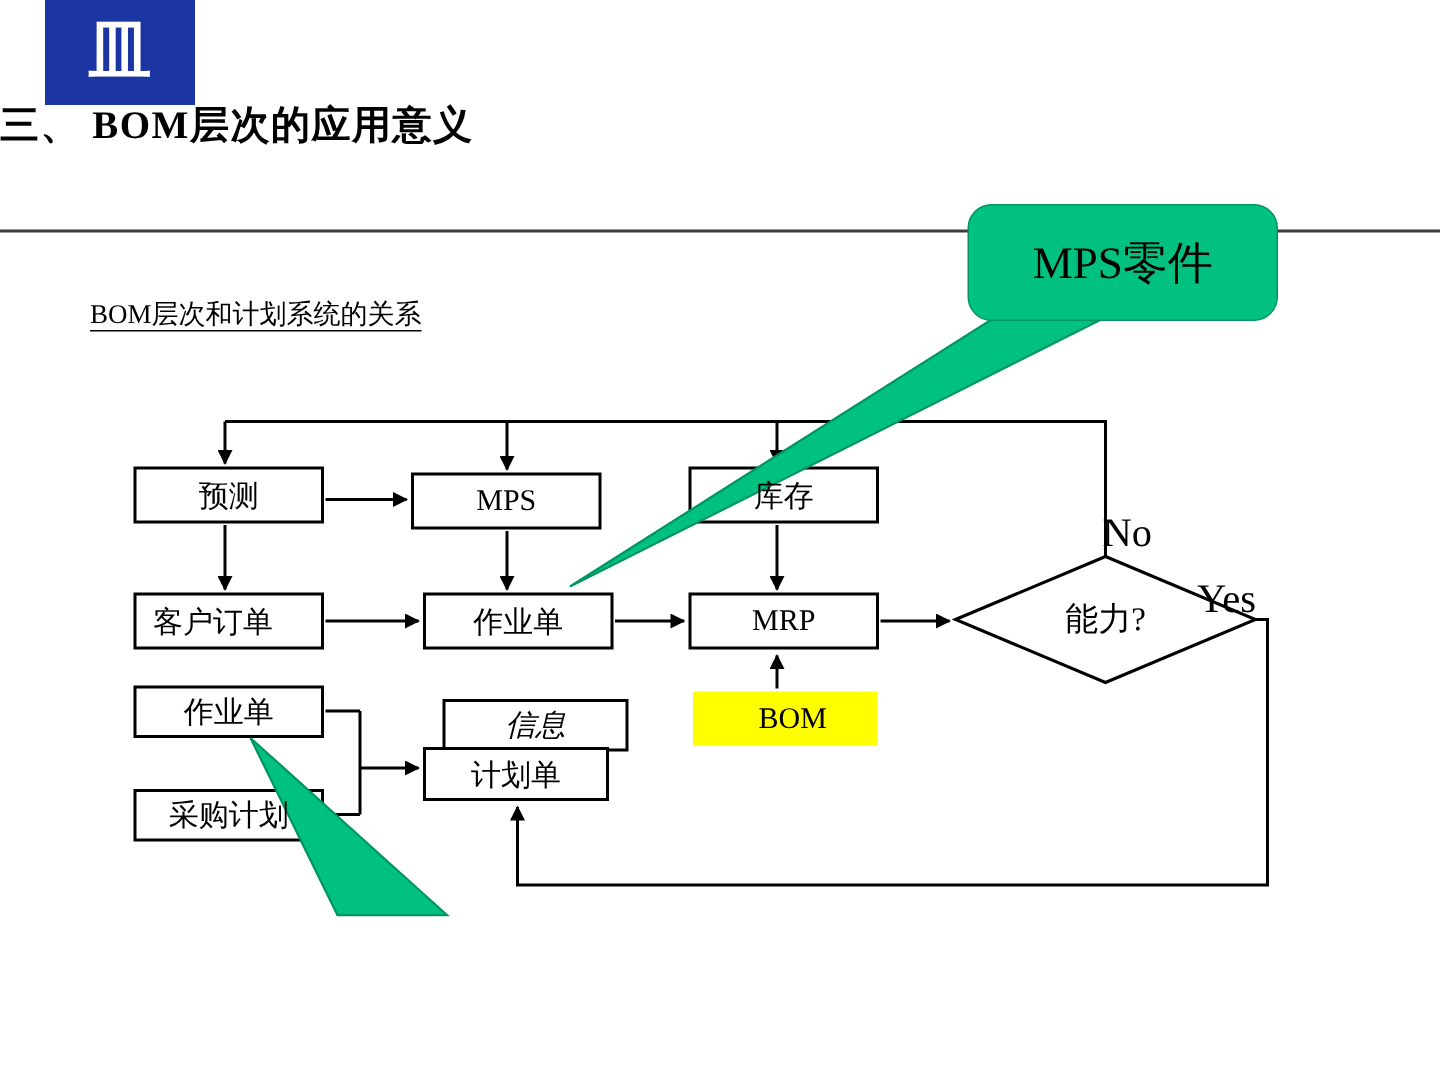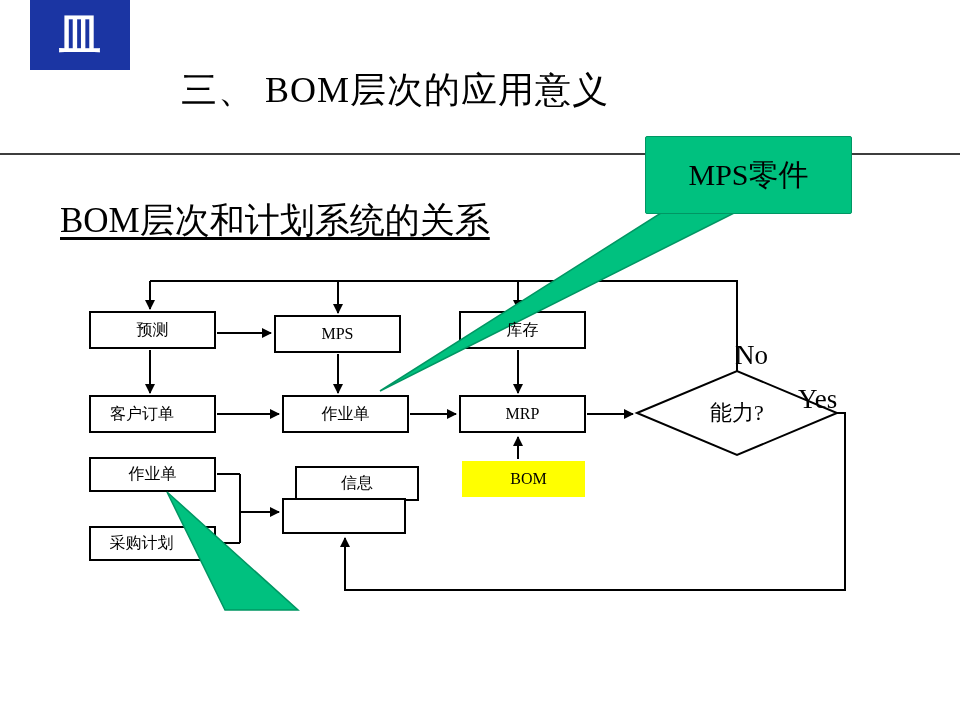--- a/index.html
+++ b/index.html
@@ -1,29 +1,29 @@
 <!DOCTYPE html>
 <html><head>
 <meta charset="utf-8">
 <style>
   html,body{margin:0;padding:0;background:#888;}
   .slide{position:relative;width:960px;height:720px;background:#ffffff;overflow:hidden;
          font-family:"Liberation Serif","DejaVu Serif",serif;color:#000;}
   .logo{position:absolute;left:30px;top:0;width:100px;height:70px;background:#1b35a3;
         display:flex;align-items:center;justify-content:center;}
   .logo .glyph{color:#fff;font-size:42px;font-weight:bold;line-height:1;}
-  .title{position:absolute;left:0;top:66px;width:790px;text-align:center;
-         font-size:36px;font-weight:normal;letter-spacing:1px;white-space:pre;}
+  .title{position:absolute;left:0;top:66px;width:790px;
+         font-size:26px;font-weight:bold;letter-spacing:1px;white-space:pre;}
   .rule{position:absolute;left:0;top:153px;width:960px;height:0;border-top:2px solid #3d3d3d;}
-  .subtitle{position:absolute;left:60px;top:197px;font-size:35px;text-decoration:underline;
+  .subtitle{position:absolute;left:60px;top:197px;font-size:18px;text-decoration:underline;
             text-underline-offset:5px;white-space:pre;}
   .lbl{position:absolute;display:flex;align-items:center;justify-content:center;
-       font-size:16px;text-align:center;white-space:pre;}
+       font-size:20px;text-align:center;white-space:pre;}
   .edge-label{position:absolute;font-size:27px;}
-  .callout{position:absolute;background:#00c17f;border:1px solid #009663;border-radius:2px;
+  .callout{position:absolute;background:#00c17f;border:1px solid #009663;border-radius:16px;
            display:flex;align-items:center;justify-content:center;font-size:30px;}
   svg{position:absolute;left:0;top:0;}
 </style>
 </head>
 <body>
 
 <div class="slide">
 
   <div class="logo">
     <span class="glyph">皿</span>
@@ -79,22 +79,23 @@
   </svg>
 
   <div class="lbl" style="left:90px;top:312px;width:125px;height:36px;">预测</div>
   <div class="lbl" style="left:275px;top:316px;width:125px;height:36px;">MPS</div>
   <div class="lbl" style="left:460px;top:312px;width:125px;height:36px;">库存</div>
   <div class="lbl" style="left:90px;top:396px;width:104px;height:36px;">客户订单</div>
   <div class="lbl" style="left:283px;top:396px;width:125px;height:36px;">作业单</div>
   <div class="lbl" style="left:460px;top:396px;width:125px;height:36px;">MRP</div>
   <div class="lbl" style="left:637px;top:371px;width:200px;height:84px;font-size:22px;">能力?</div>
   <div class="lbl" style="left:90px;top:458px;width:125px;height:33px;">作业单</div>
-  <div class="lbl" style="left:296px;top:467px;width:122px;height:33px;">信息</div>
+  <div class="lbl" style="left:296px;top:467px;width:122px;height:33px;font-style:italic;">信息</div>
+  <div class="lbl" style="left:283px;top:499px;width:122px;height:34px;">计划单</div>
   <div class="lbl" style="left:462px;top:461px;width:133px;height:36px;">BOM</div>
-  <div class="lbl" style="left:79px;top:527px;width:125px;height:33px;">采购计划</div>
+  <div class="lbl" style="left:90px;top:527px;width:125px;height:33px;">采购计划</div>
 
   <div class="edge-label" style="left:735px;top:340px;">No</div>
   <div class="edge-label" style="left:798px;top:384px;">Yes</div>
 
   <div class="callout" style="left:645px;top:136px;width:205px;height:76px;">MPS零件</div>
 
 </div>
 
 </body></html>

